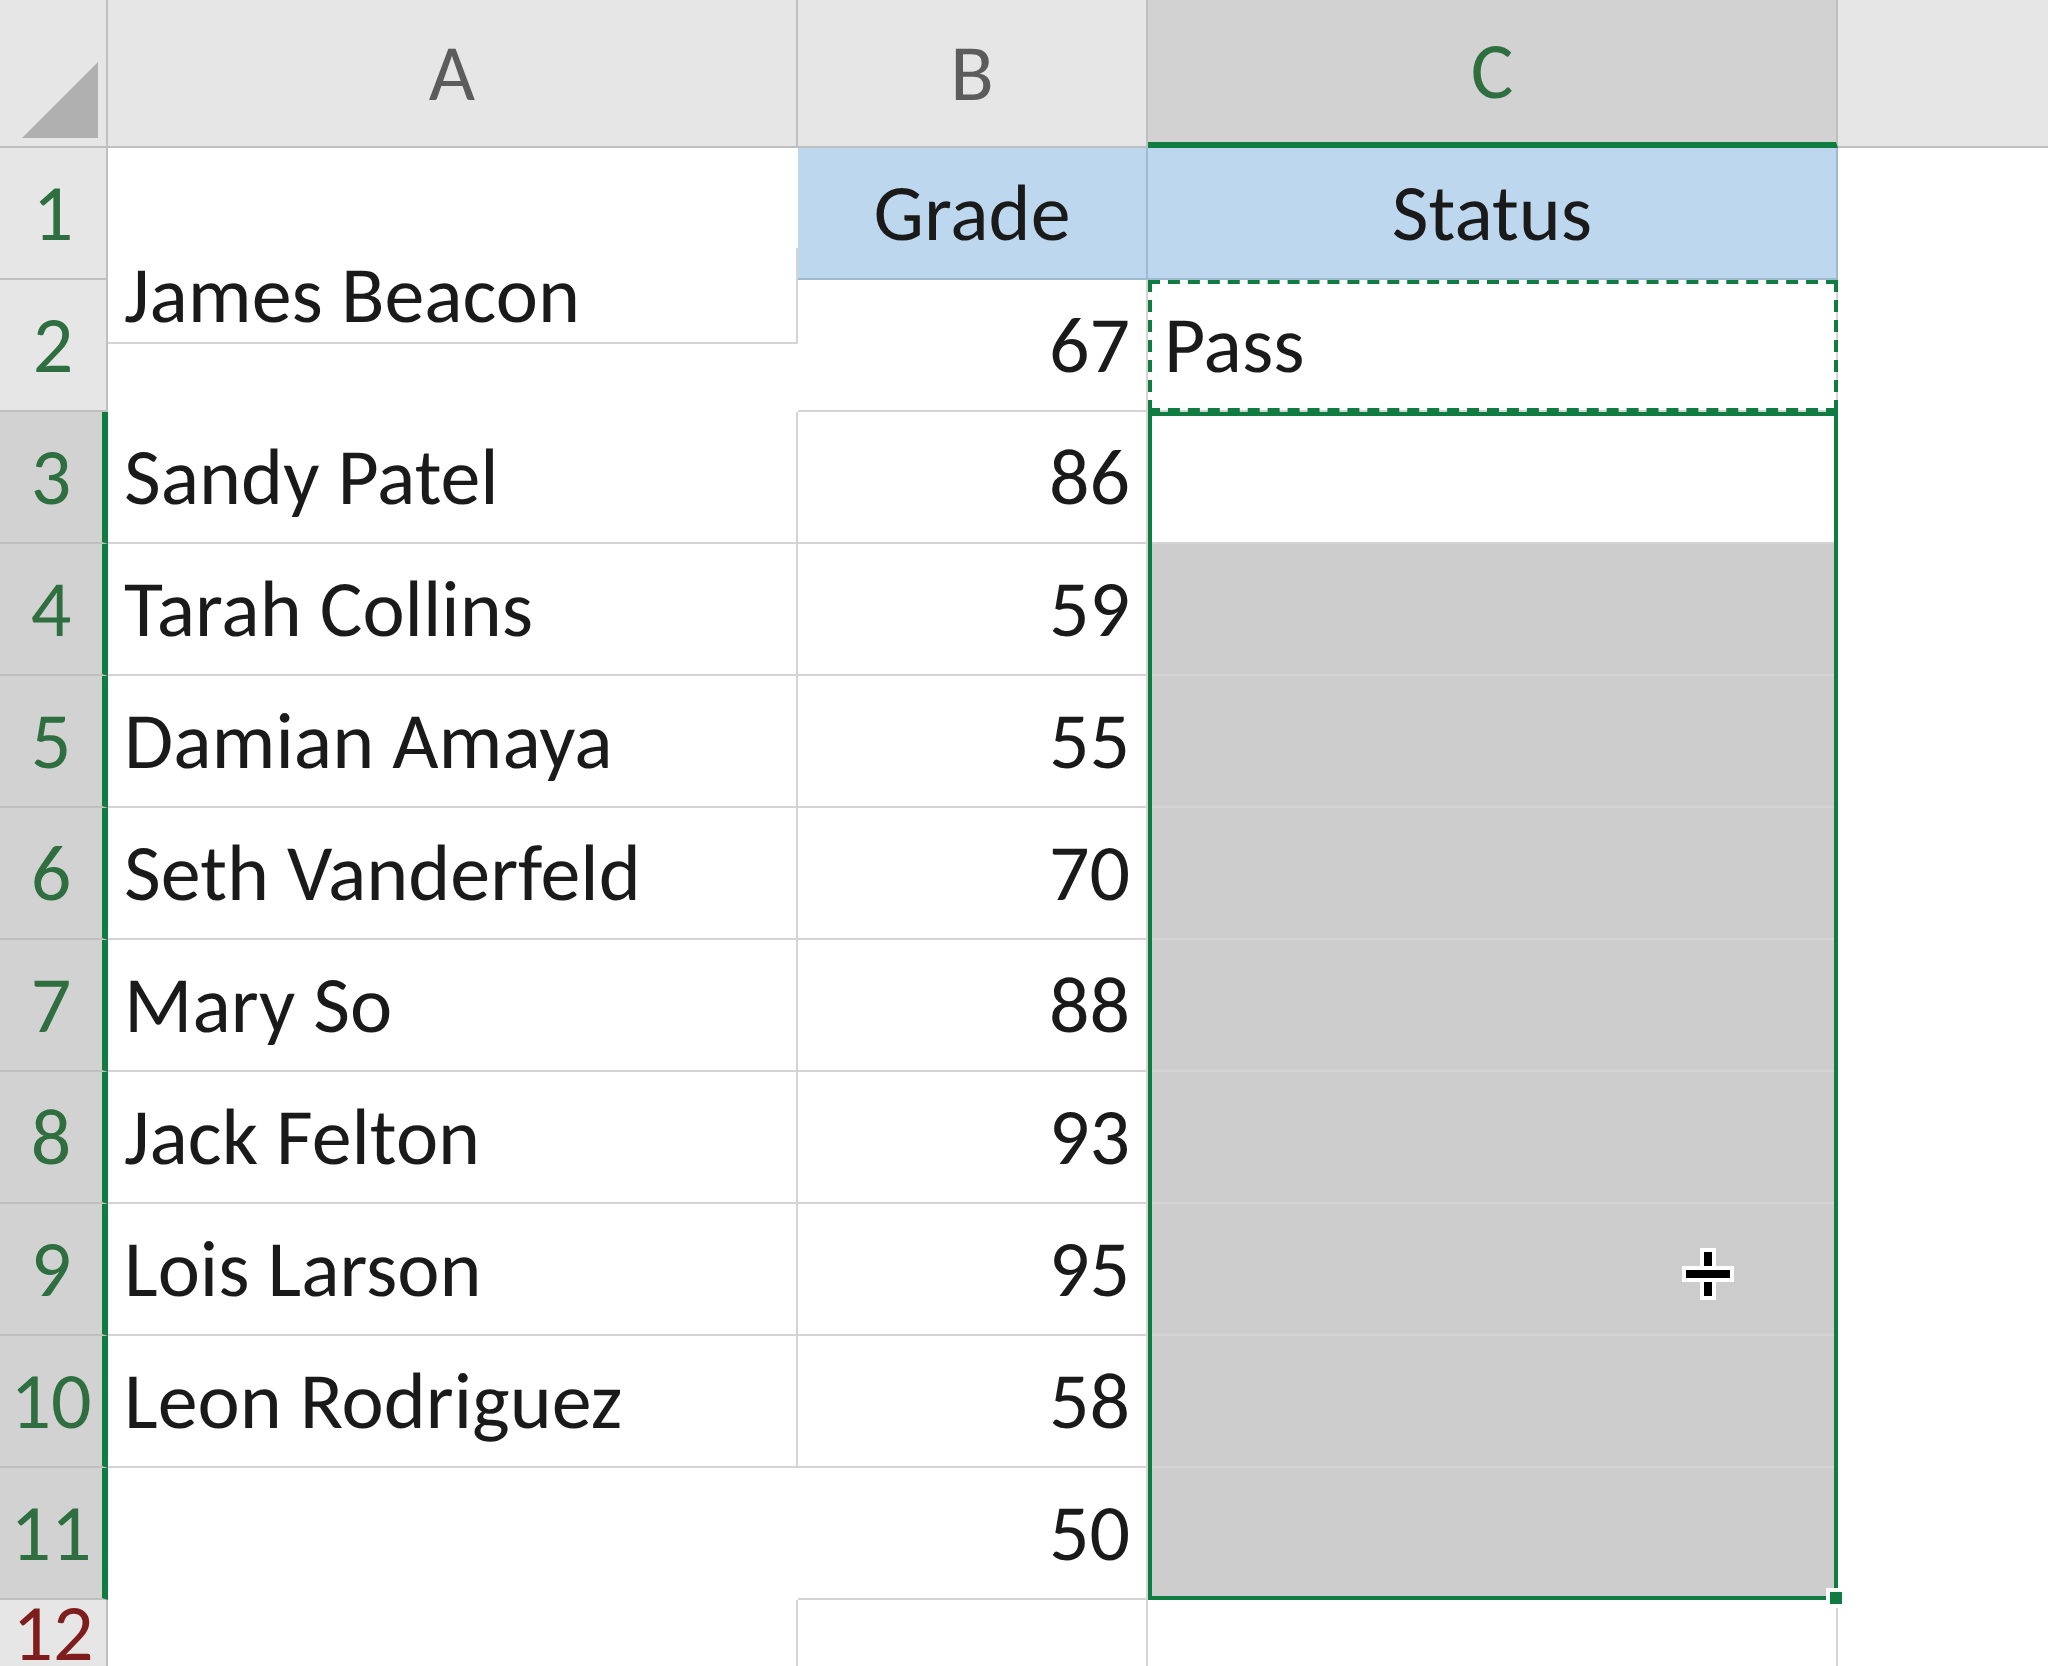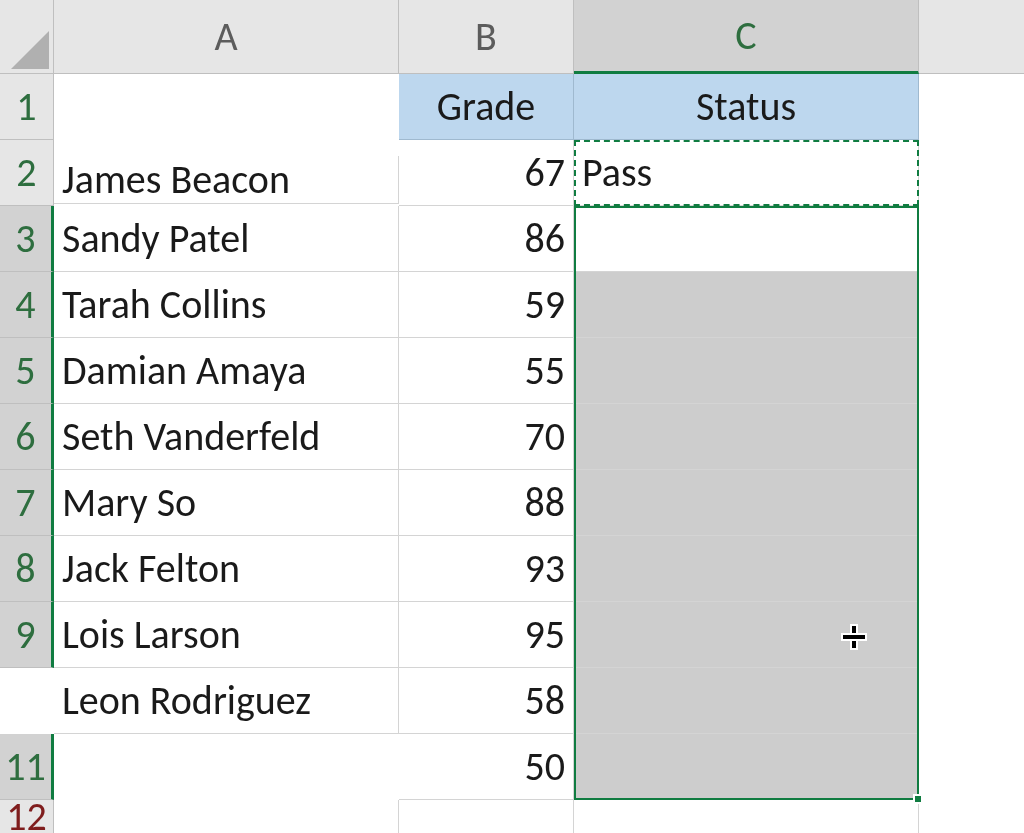--- a/index.html
+++ b/index.html
@@ -155,27 +155,28 @@
 
   <div class="rowhdr touched" style="top:74px;height:66px">1</div>
   <div class="rowhdr touched" style="top:140px;height:66px">2</div>
   <div class="rowhdr active" style="top:206px;height:66px">3</div>
   <div class="rowhdr active" style="top:272px;height:66px">4</div>
   <div class="rowhdr active" style="top:338px;height:66px">5</div>
   <div class="rowhdr active" style="top:404px;height:66px">6</div>
   <div class="rowhdr active" style="top:470px;height:66px">7</div>
   <div class="rowhdr active" style="top:536px;height:66px">8</div>
   <div class="rowhdr active" style="top:602px;height:66px">9</div>
+  <div class="rowhdr active" style="top:668px;height:66px">10</div>
   <div class="rowhdr active" style="top:734px;height:66px">11</div>
   <div class="rowhdr" style="top:800px;height:33px;border-bottom:none">12</div>
 
   <div class="cell hdrfill center" style="left:574px;top:74px;width:345px;height:66px">Status</div>
   <div class="cell hdrfill center" style="left:399px;top:74px;width:175px;height:66px">Grade</div>
 
-  <div class="cell" style="left:54px;top:156px;width:345px;height:48px">James Beacon</div>
+  <div class="cell" style="left:54px;top:124px;width:345px;height:48px">James Beacon</div>
   <div class="cell right" style="left:399px;top:140px;width:175px;height:66px">67</div>
   <div class="cell" style="left:54px;top:206px;width:345px;height:66px">Sandy Patel</div>
 
   <div class="cell" style="left:574px;top:140px;width:345px;height:66px">Pass</div>
   <div class="cell right" style="left:399px;top:206px;width:175px;height:66px">86</div>
   <div class="cell sel-active" style="left:574px;top:206px;width:345px;height:66px"></div>
 
   <div class="cell" style="left:54px;top:272px;width:345px;height:66px">Tarah Collins</div>
   <div class="cell right" style="left:399px;top:272px;width:175px;height:66px">59</div>
   <div class="cell sel" style="left:574px;top:272px;width:345px;height:66px"></div>

